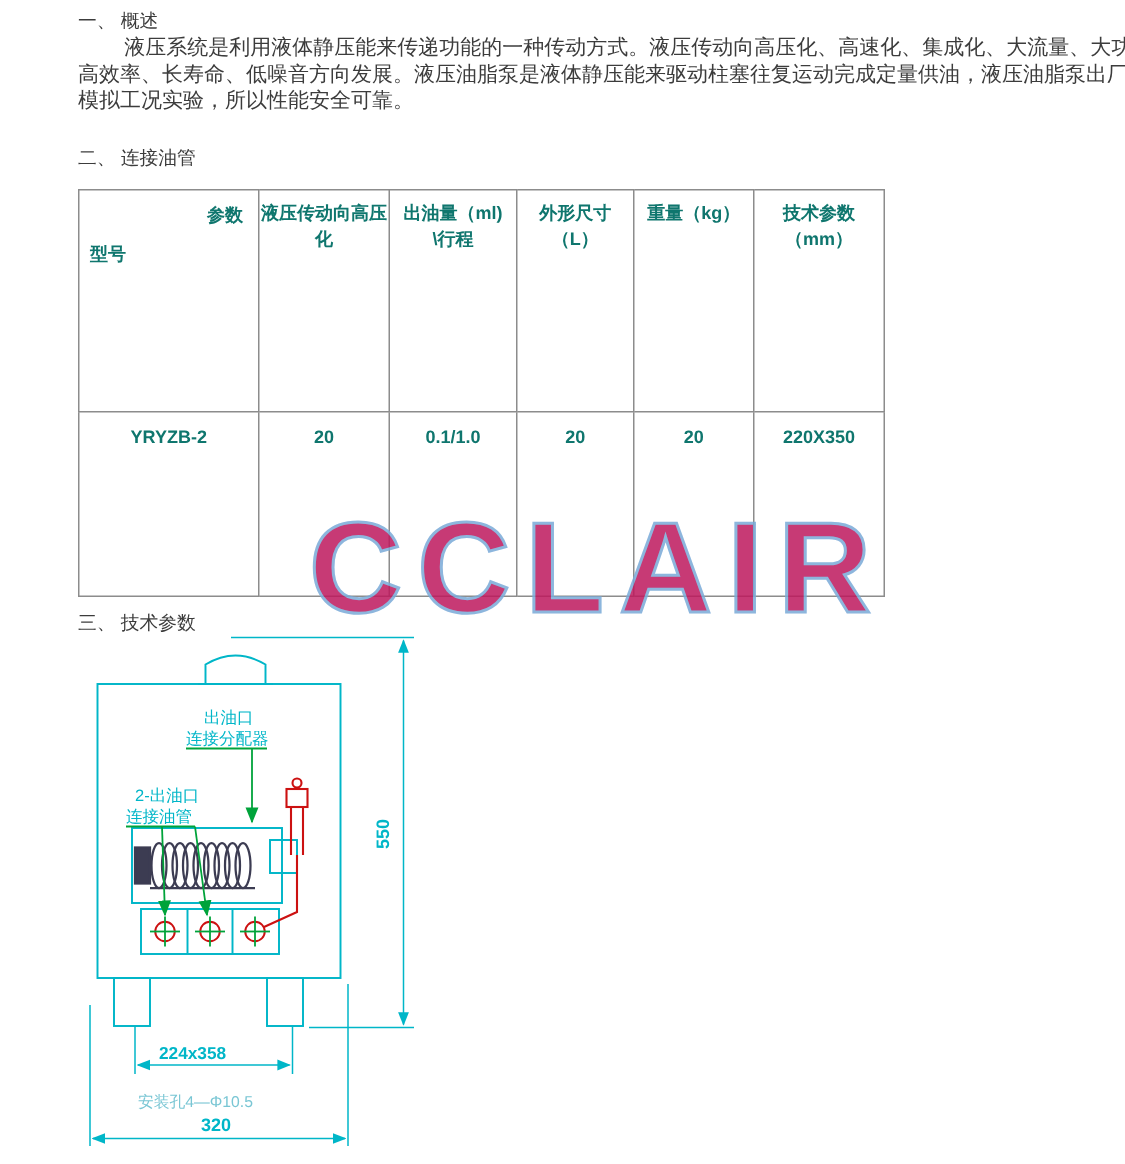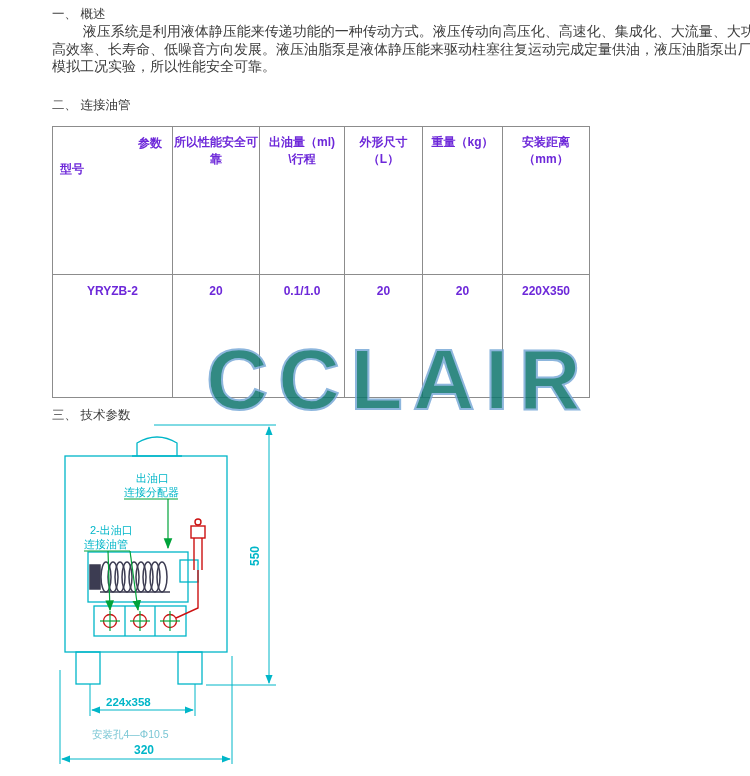--- a/index.html
+++ b/index.html
@@ -15,33 +15,33 @@
     font-size:14px; line-height:17.5px; text-indent:2.2em; color:#3c3c3c;
   }
   #h-params { top:97px; }
   #h-outline { top:407px; }
 
   .param-table {
     position:absolute; left:8px; top:126px; border-collapse:collapse; table-layout:fixed;
   }
   .param-table td {
     border:1px solid #8c8c8c; vertical-align:top; font-size:12px; font-weight:bold;
-    color:#6d28d9; text-align:center; padding-top:7px;
+    color:#0f766e; text-align:center; padding-top:7px;
   }
   .param-table tr.hdr td { height:148px; }
   .param-table tr.datarow td { height:123px; padding-top:9px; }
   td.corner { position:relative; }
   td.corner .ct { position:absolute; top:8px; right:10px; }
   td.corner .cb { position:absolute; top:34px; left:7px; }
   .hline { line-height:17px; }
 
   .watermark {
     position:absolute; left:162px; top:336px; z-index:5;
     font-size:86px; font-weight:bold; letter-spacing:10px; line-height:1;
-    color:#0f766e; -webkit-text-stroke:2px #7aaad8; opacity:.85;
+    color:#be185d; -webkit-text-stroke:2px #7aaad8; opacity:.85;
     pointer-events:none; white-space:nowrap;
   }
 
   .drawing { position:absolute; left:6px; top:418px; }
   .drawing text { font-family:"Liberation Sans","DejaVu Sans",sans-serif; }
 </style>
 </head>
 <body>
 
 <div class="page">
@@ -60,35 +60,35 @@
         <col style="width:80px">
         <col style="width:87px">
     </colgroup>
     <tbody>
       <tr class="hdr">
         <td class="corner">
           <span class="ct">参数</span>
           <span class="cb">型号</span>
         </td>
         <td>
-          <div class="hline">所以性能安全可靠</div>
+          <div class="hline">液压传动向高压化</div>
         </td>
         <td>
           <div class="hline">出油量（ml)</div>
           <div class="hline">\行程</div>
         </td>
         <td>
           <div class="hline">外形尺寸</div>
           <div class="hline">（L）</div>
         </td>
         <td>
           <div class="hline">重量（kg）</div>
         </td>
         <td>
-          <div class="hline">安装距离</div>
+          <div class="hline">技术参数</div>
           <div class="hline">（mm）</div>
         </td>
       </tr>
       <tr class="datarow">
         <td>YRYZB-2</td>
         <td>20</td>
         <td>0.1/1.0</td>
         <td>20</td>
         <td>20</td>
         <td>220X350</td>

